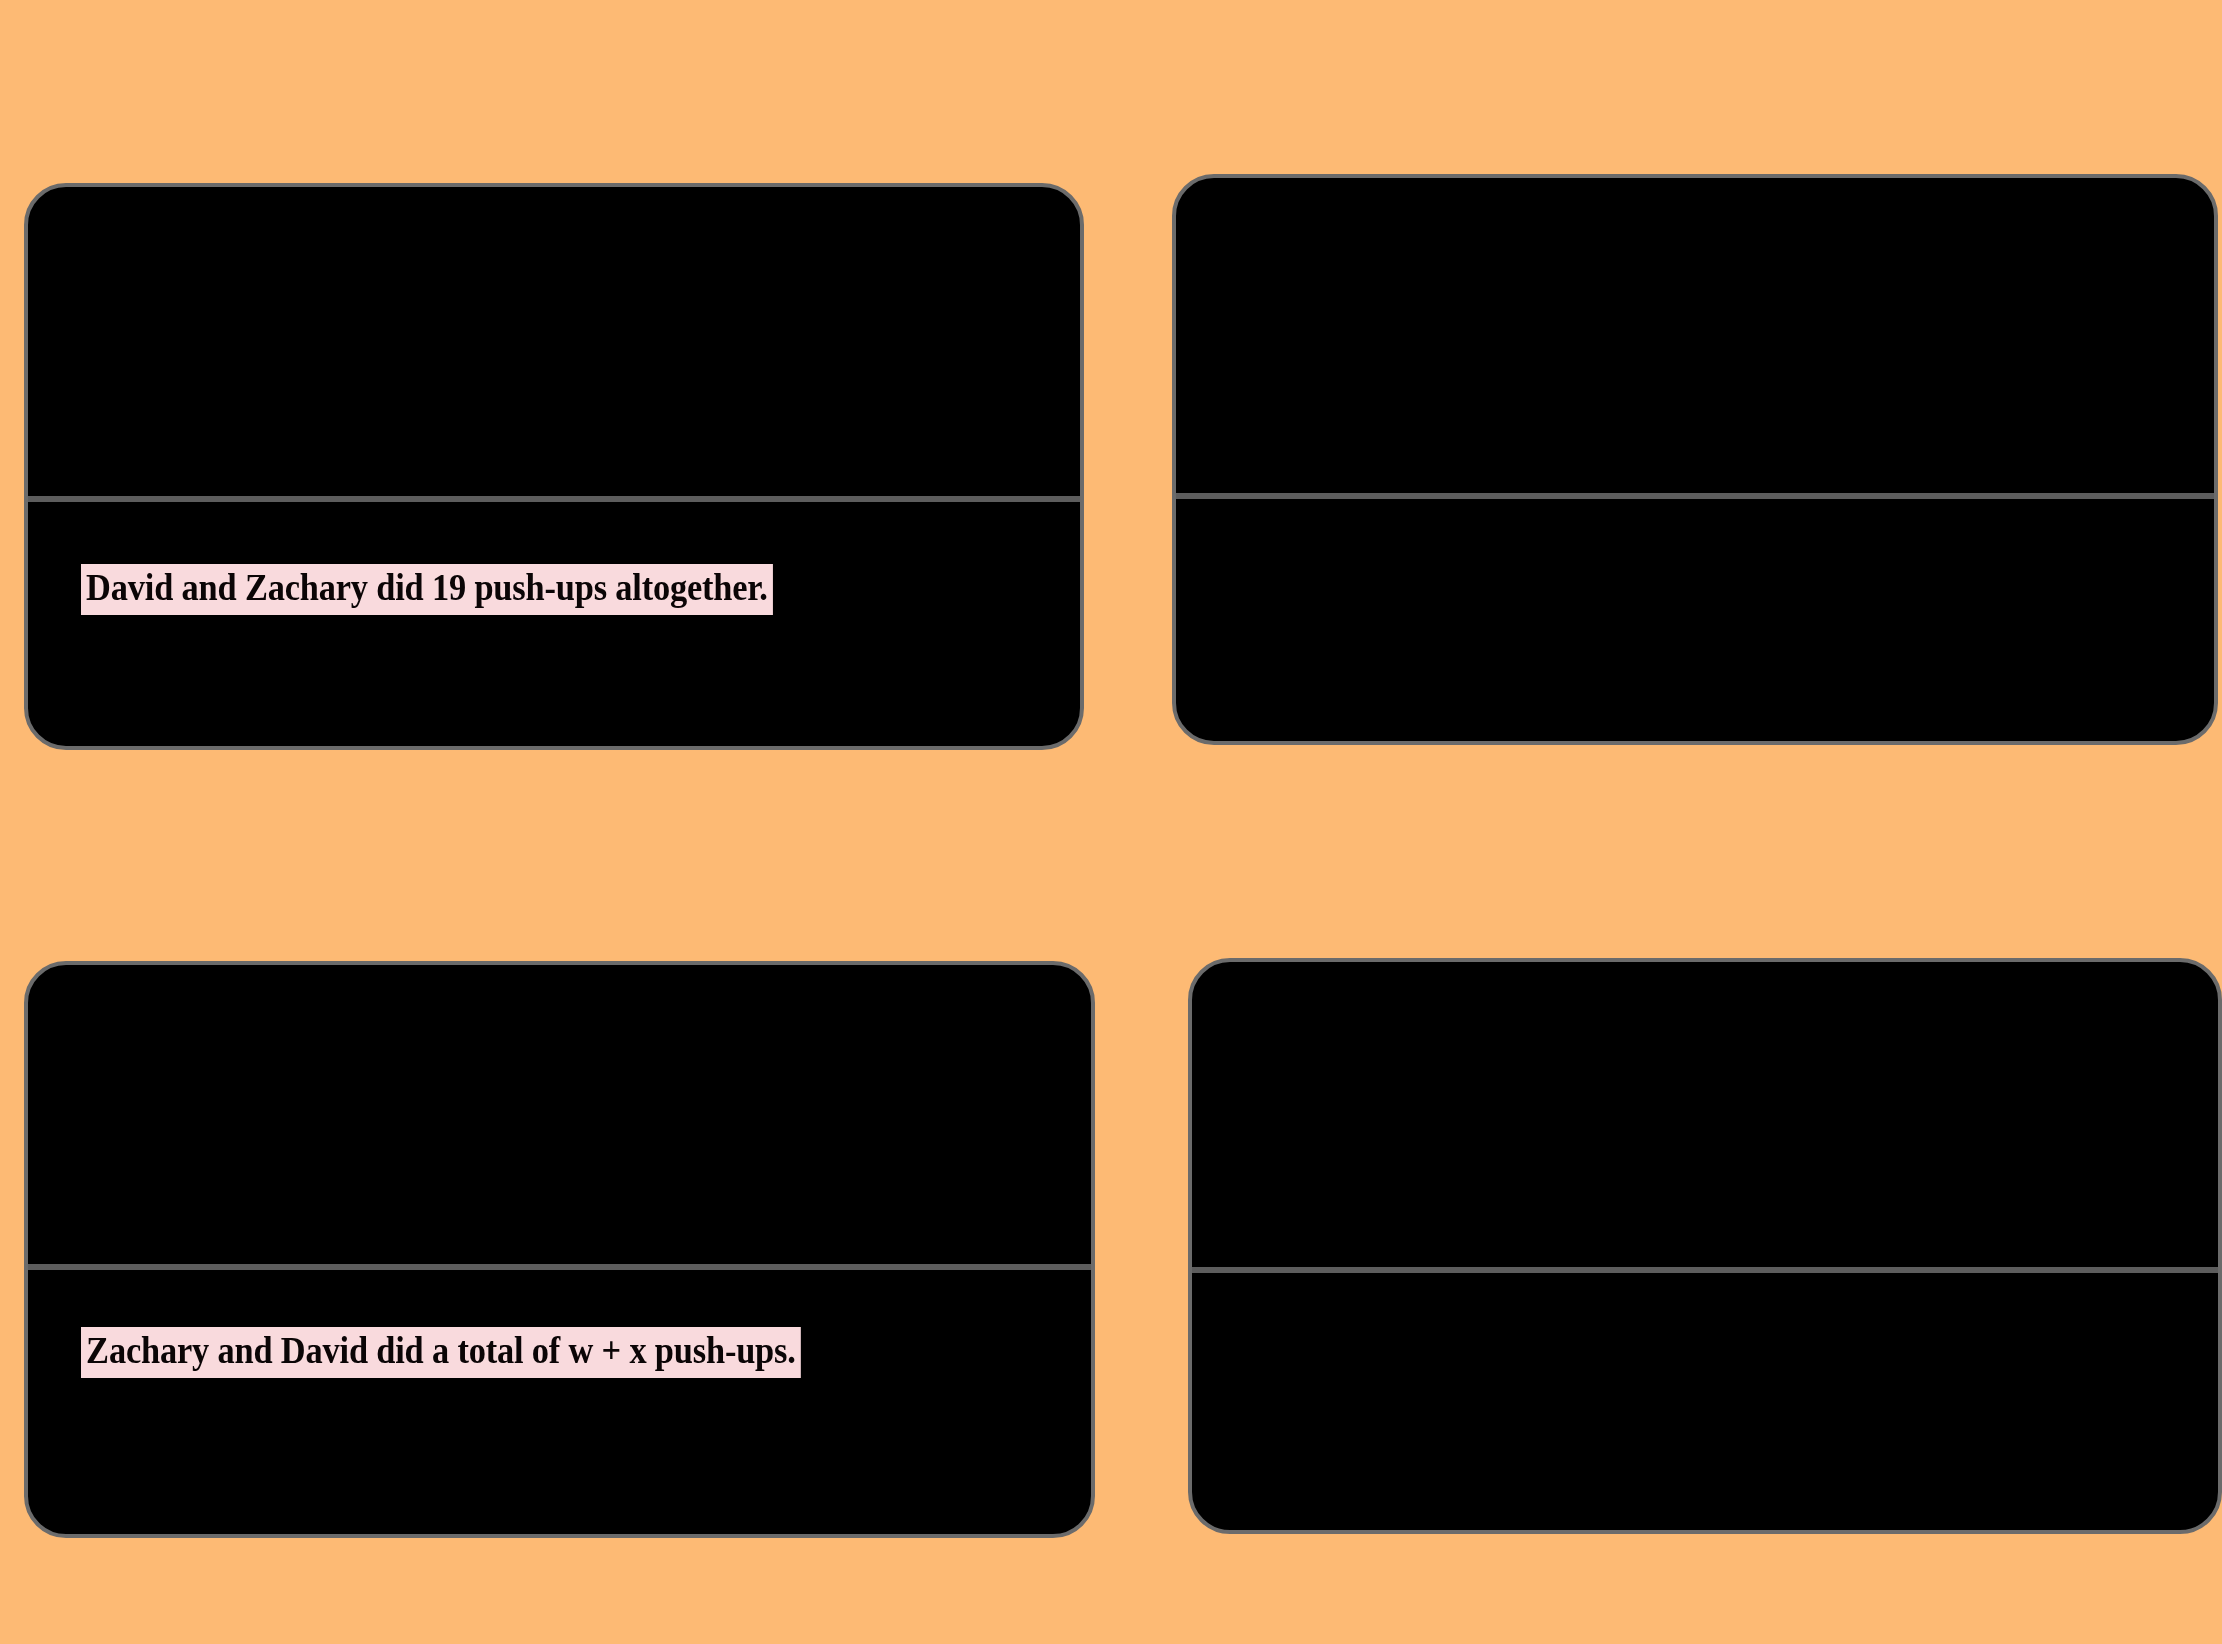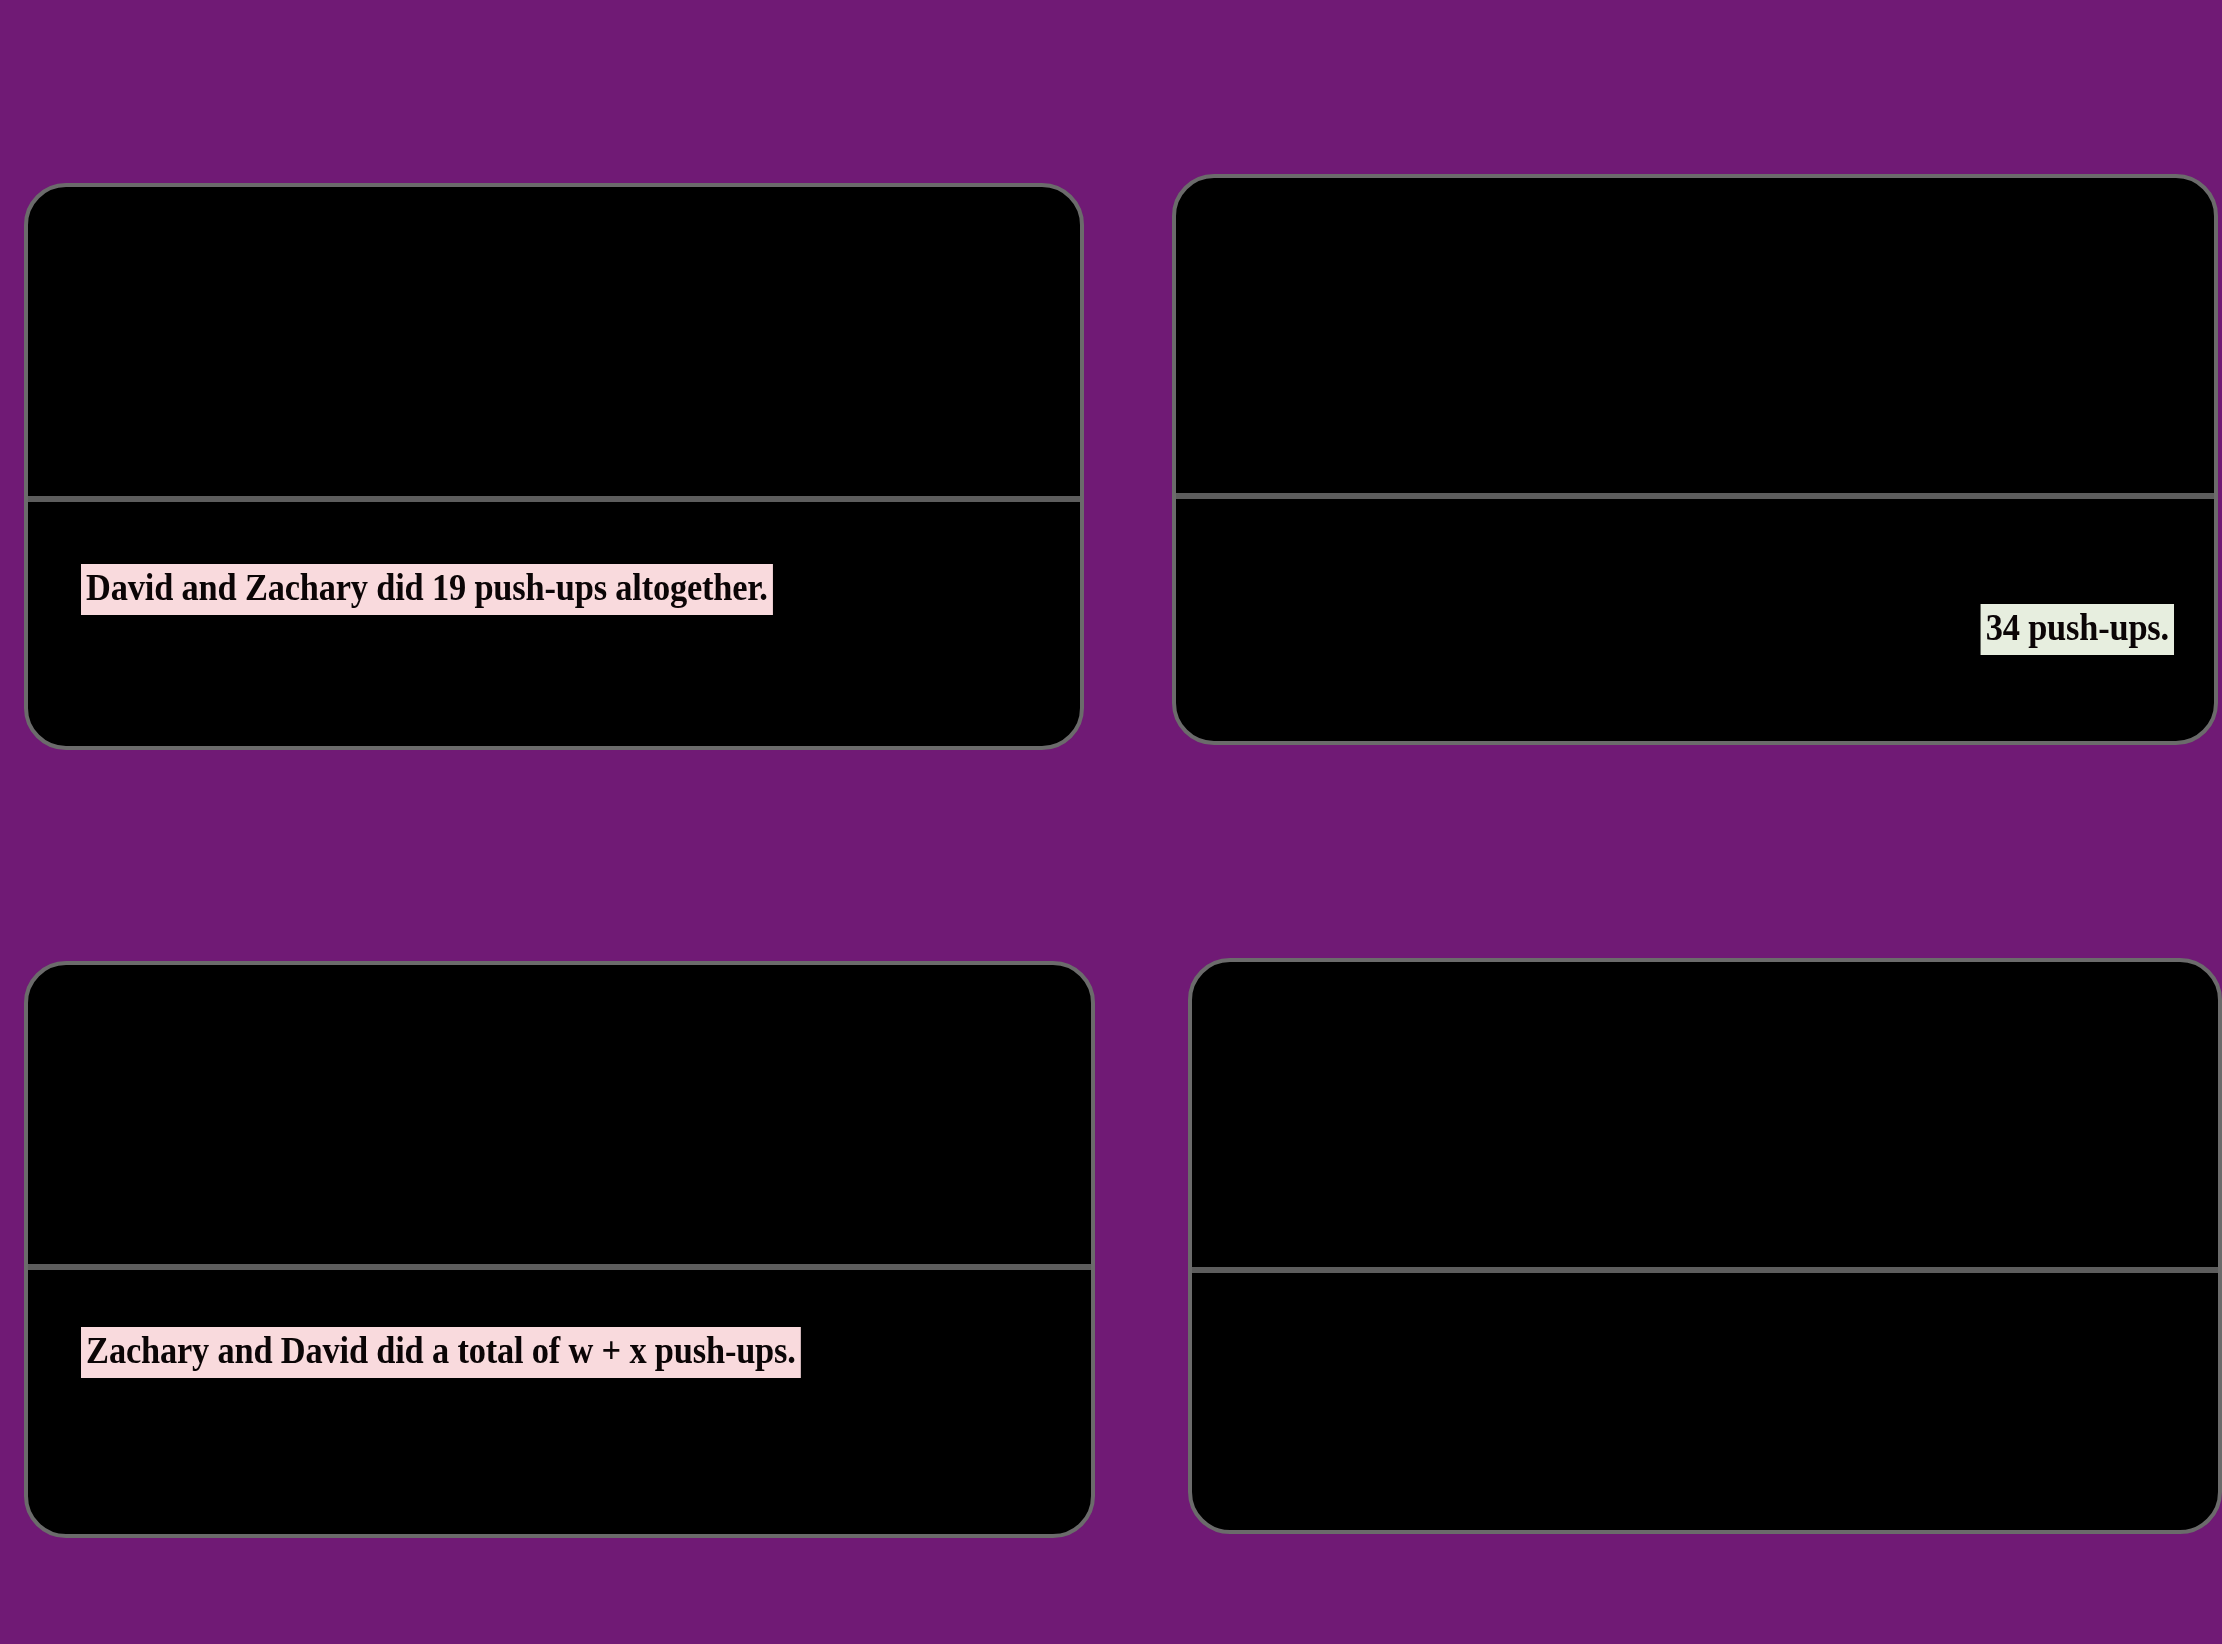--- a/index.html
+++ b/index.html
@@ -13,21 +13,21 @@
     height: 1645px;
     position: relative;
     overflow: hidden;
     font-family: "Liberation Serif", "DejaVu Serif", serif;
   }
 
   
   #stage {
     position: absolute;
     inset: 0;
-    background: #701a75;
+    background: #fdba74;
   }
 
   
   .card {
     position: absolute;
     box-sizing: border-box;
     border: 4.6px solid #6b6b6b;
     border-radius: 42px;
     background: #000000;
     display: flex;
@@ -109,25 +109,20 @@
     <div class="card-bottom">
       <div class="ans-wrap">
         <span class="answer pink">David and Zachary did 19 push-ups altogether.</span>
       </div>
     </div>
   </div>
 
   <div class="card" id="card-tr">
     <div class="card-top"></div>
     <div class="card-divider"></div>
-    <div class="card-bottom">
-      <div class="ans-wrap">
-        <span class="answer green right-origin">34 push-ups.</span>
-      </div>
-    </div>
   </div>
 
   <div class="card" id="card-bl">
     <div class="card-top"></div>
     <div class="card-divider"></div>
     <div class="card-bottom">
       <div class="ans-wrap">
         <span class="answer pink">Zachary and David did a total of w + x push-ups.</span>
       </div>
     </div>

